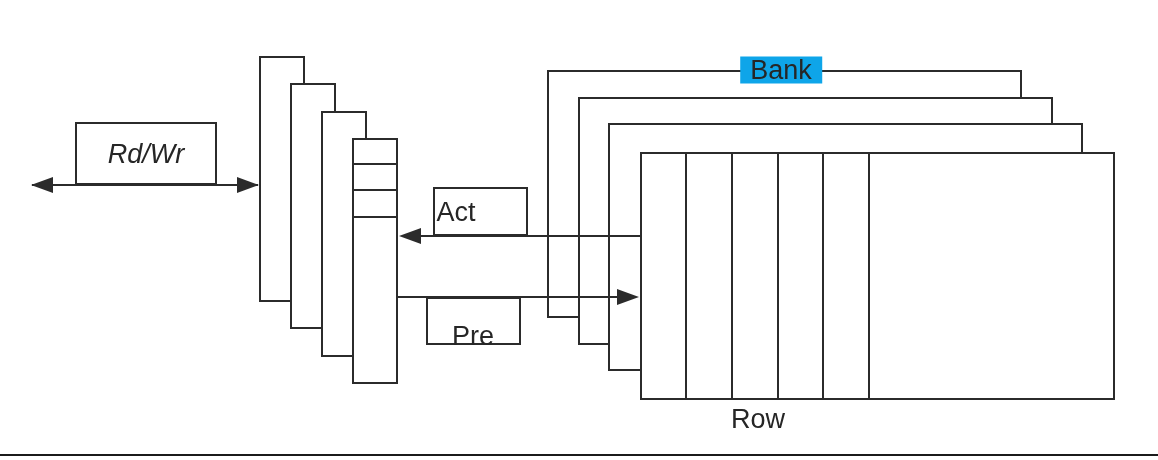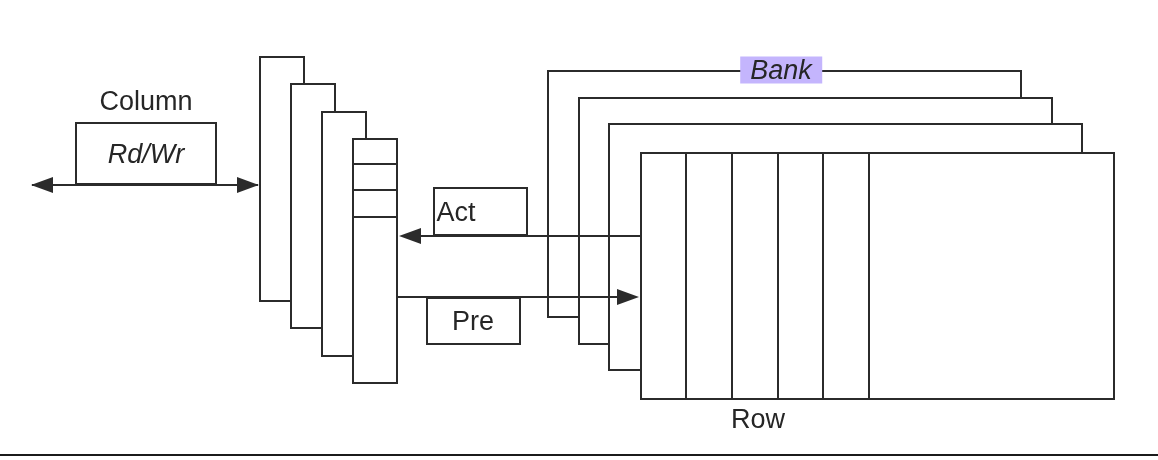--- a/index.html
+++ b/index.html
@@ -32,21 +32,21 @@
     border-left: 22px solid #2b2b2b;
   }
   .lbl {
     position: absolute;
     transform: translate(-50%, -50%);
     font-size: 27px;
     color: #262626;
     white-space: nowrap;
     line-height: 1;
   }
-  .lbl-on-line { background: #c4b5fd; padding: 0 10px; font-style: italic; }
+  .lbl-on-line { background: #0ea5e9; padding: 0 10px; }
   .z1 { z-index: 1; } .z2 { z-index: 2; } .z3 { z-index: 3; } .z4 { z-index: 4; }
   .z5 { z-index: 5; } .z10 { z-index: 10; } .z11 { z-index: 11; } .z12 { z-index: 12; }
 </style>
 </head>
 <body>
 
 <div class="canvas">
 
   <div class="rect z1" style="left:259px; top:56px;  width:46px; height:246px;"></div>
   <div class="rect z2" style="left:290px; top:83px;  width:46px; height:246px;"></div>
@@ -76,24 +76,23 @@
   <div class="tri-l z10" style="left:31px; top:177px;"></div>
   <div class="tri-r z10" style="left:237px; top:177px;"></div>
 
   <div class="hline z10" style="left:412px; top:235px; width:228px;"></div>
   <div class="tri-l z10" style="left:399px; top:228px;"></div>
 
   <div class="hline z10" style="left:398px; top:296px; width:222px;"></div>
   <div class="tri-r z10" style="left:617px; top:289px;"></div>
 
   <div class="rect z11" style="left:75px; top:122px; width:142px; height:63px;"></div>
-  <div class="lbl z12" style="left:146px; top:101px;">Column</div>
   <div class="lbl z12" style="left:146px; top:154px;font-style:italic;">Rd/Wr</div>
 
   <div class="rect z11" style="left:433px; top:187px; width:95px; height:49px;"></div>
   <div class="lbl z12" style="left:456px; top:212px;">Act</div>
 
   <div class="rect z11" style="left:426px; top:297px; width:95px; height:48px;"></div>
-  <div class="lbl z12" style="left:473px; top:321px;">Pre</div>
+  <div class="lbl z12" style="left:473px; top:336px;">Pre</div>
 
   <div class="hline z12" style="left:0; top:454px; width:1158px; background:#1b1b1b;"></div>
 
 </div>
 
 </body></html>

